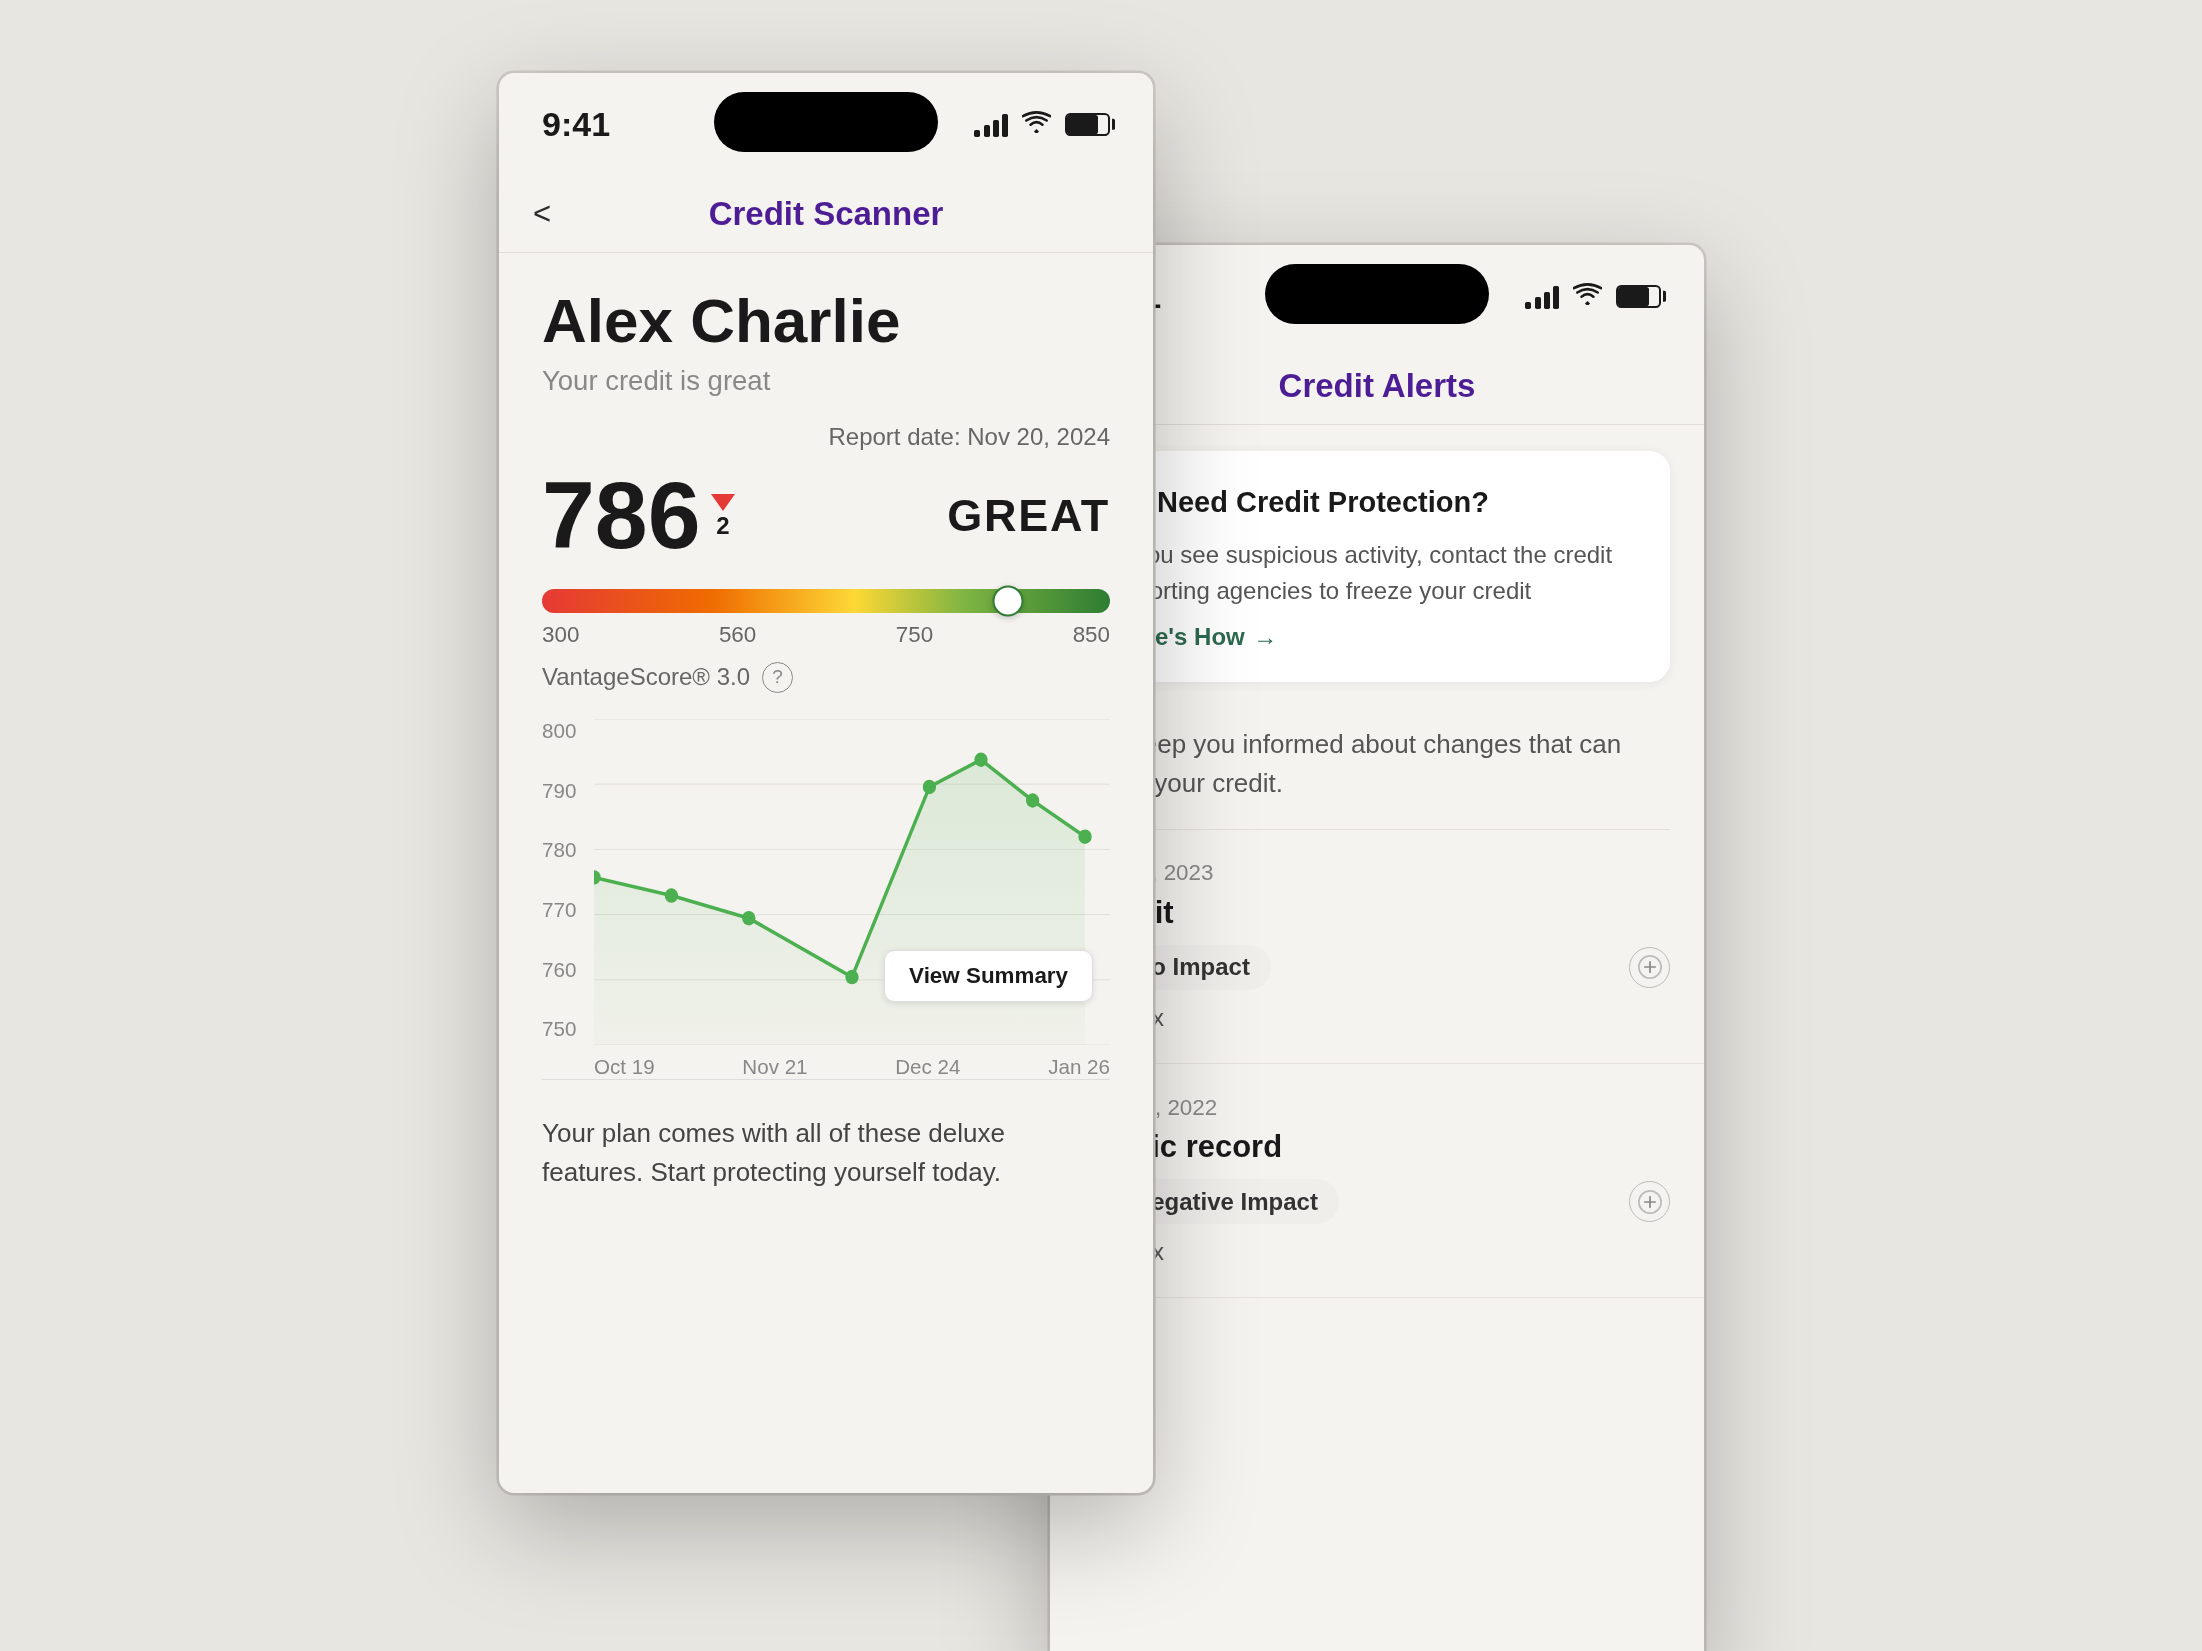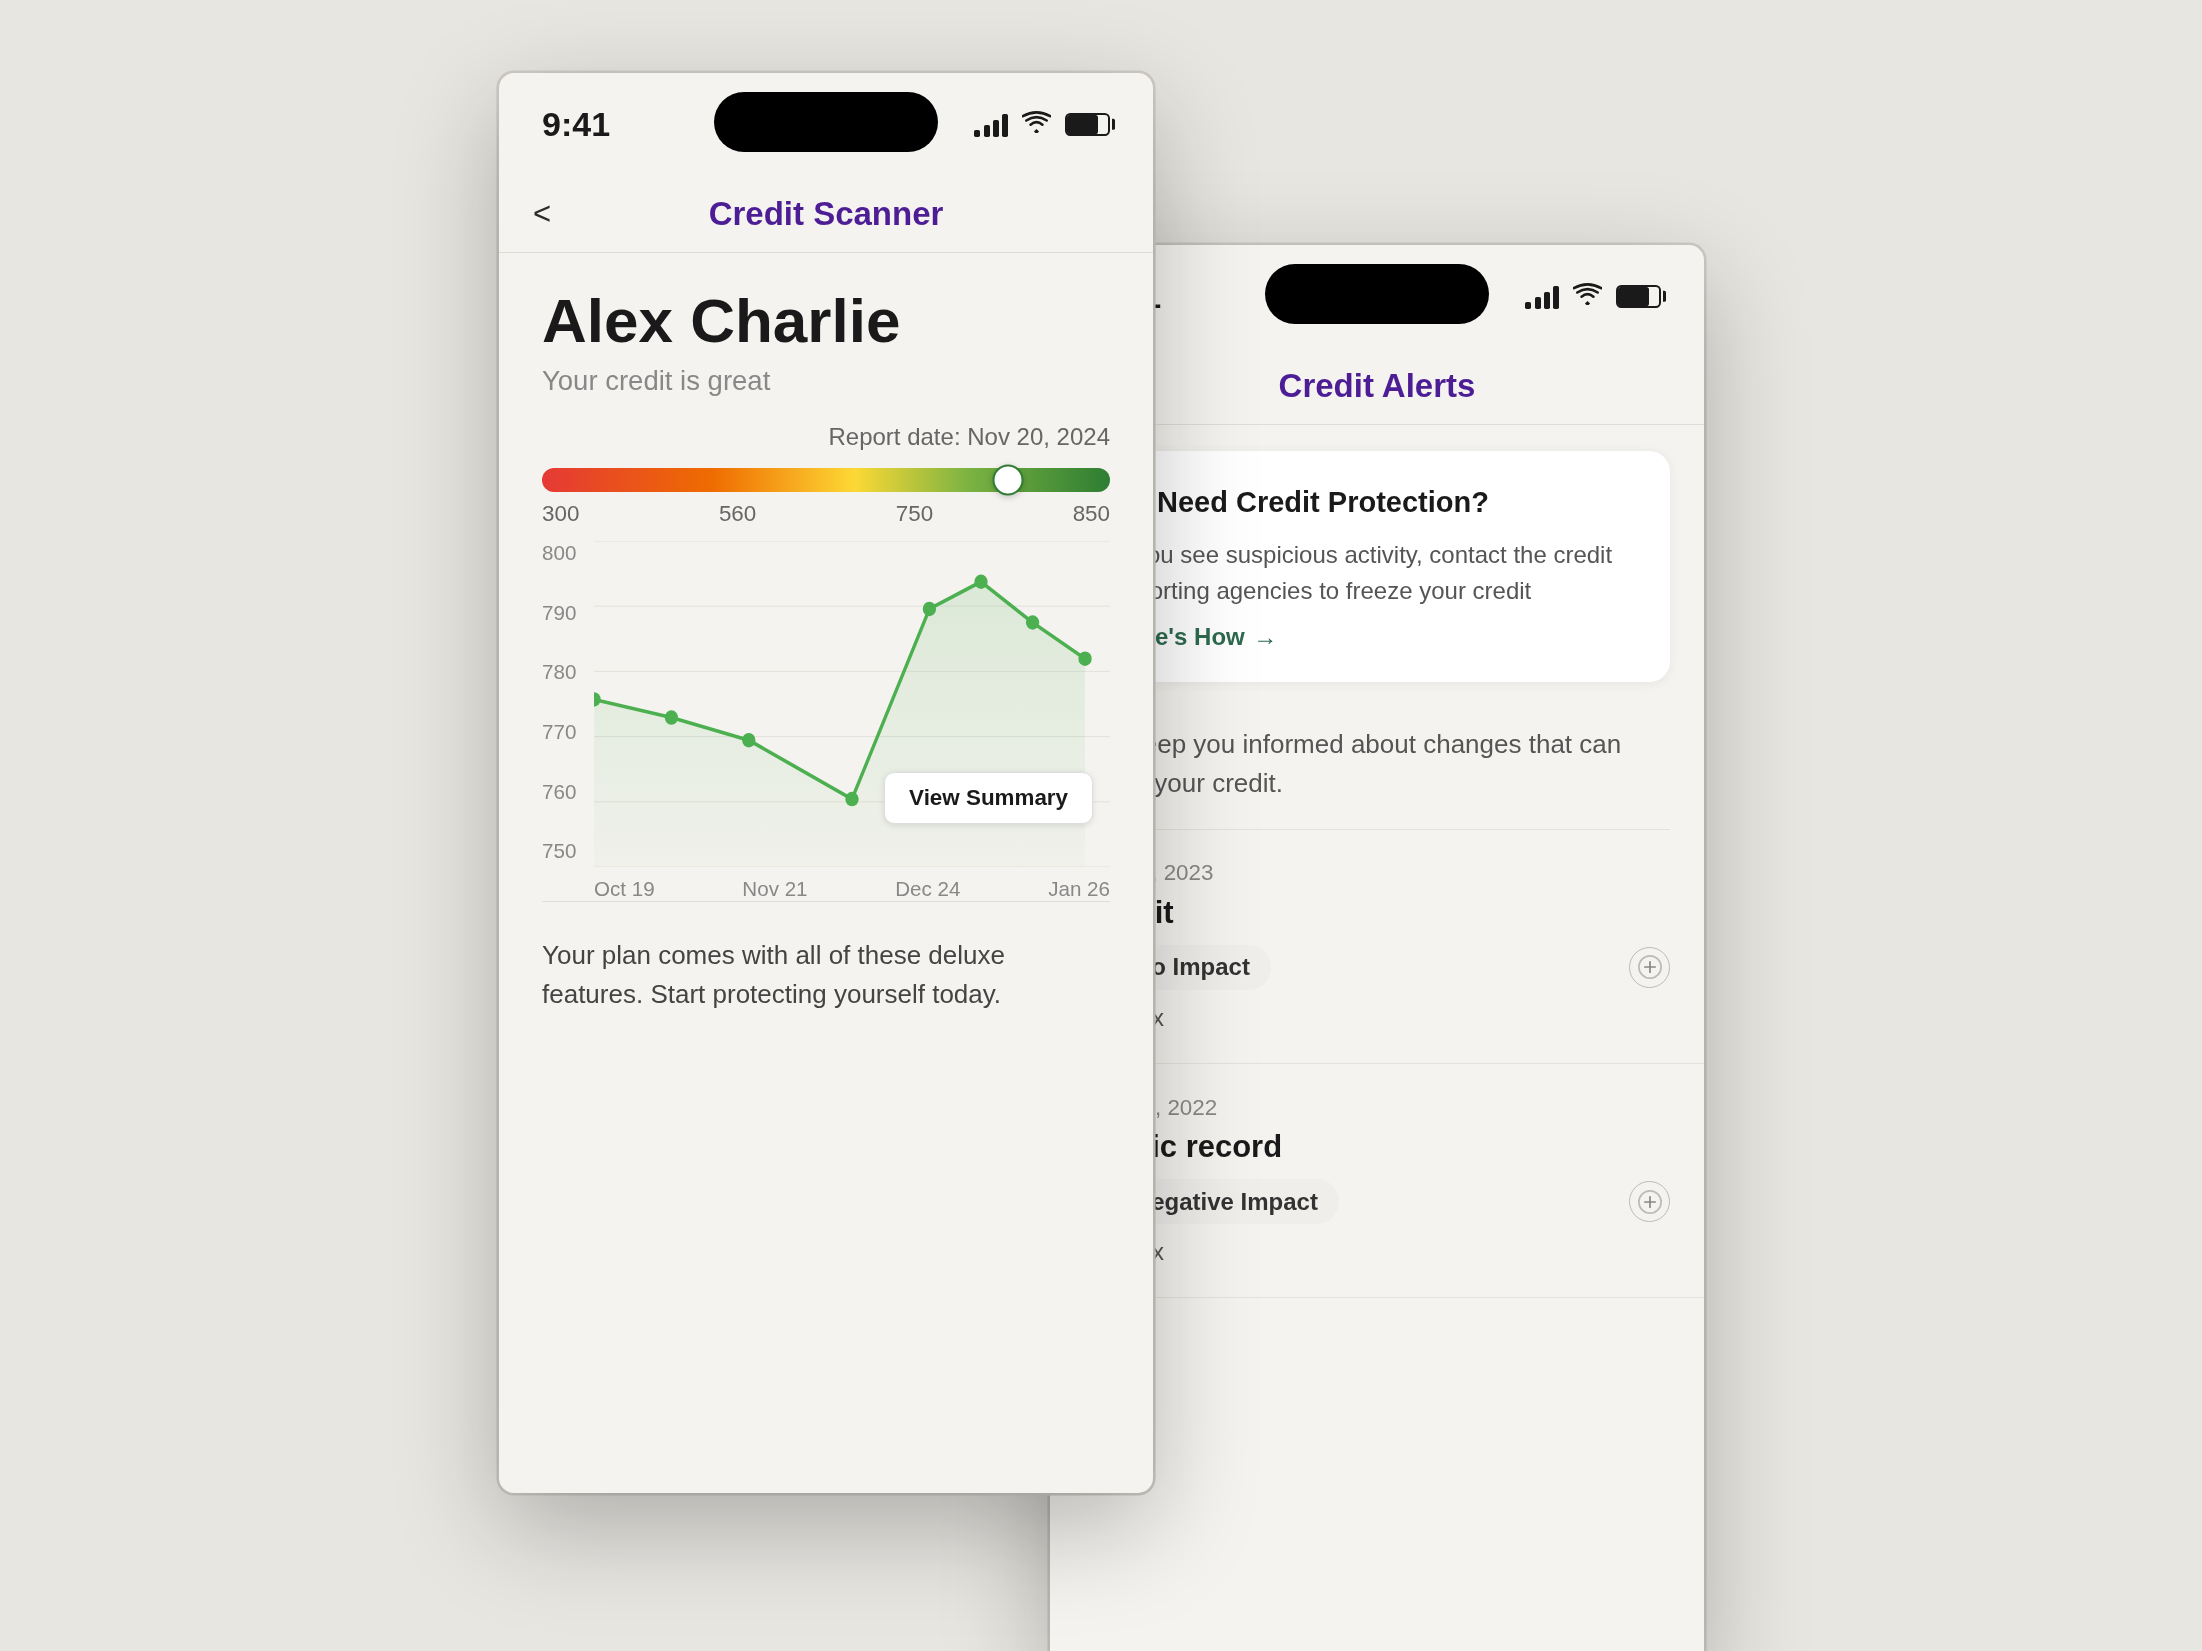--- a/index.html
+++ b/index.html
@@ -513,33 +513,47 @@
     <div class="nav-bar">
       <span class="nav-back">&lt;</span>
       <span class="nav-title">Credit Scanner</span>
     </div>
 
     <div class="phone-content">
       <div class="user-name">Alex Charlie</div>
       <div class="credit-status-text">Your credit is great</div>
       <div class="report-date">Report date: Nov 20, 2024</div>
 
+      <div class="score-row">
+        <div class="score-number">
+          <span>786</span>
+          <div class="score-change">
+            <div class="score-arrow"></div>
+            <span class="score-delta">2</span>
+          </div>
+        </div>
+        <div class="score-label">GREAT</div>
+      </div>
 
       <div class="score-bar-container">
         <div class="score-bar">
           <div class="score-indicator"></div>
         </div>
         <div class="score-bar-labels">
           <span>300</span>
           <span>560</span>
           <span>750</span>
           <span>850</span>
         </div>
       </div>
 
+      <div class="vantage-score">
+        <span>VantageScore® 3.0</span>
+        <div class="info-circle">?</div>
+      </div>
 
       <div class="chart-container">
         <div class="chart-y-labels">
           <span>800</span>
           <span>790</span>
           <span>780</span>
           <span>770</span>
           <span>760</span>
           <span>750</span>
         </div>

